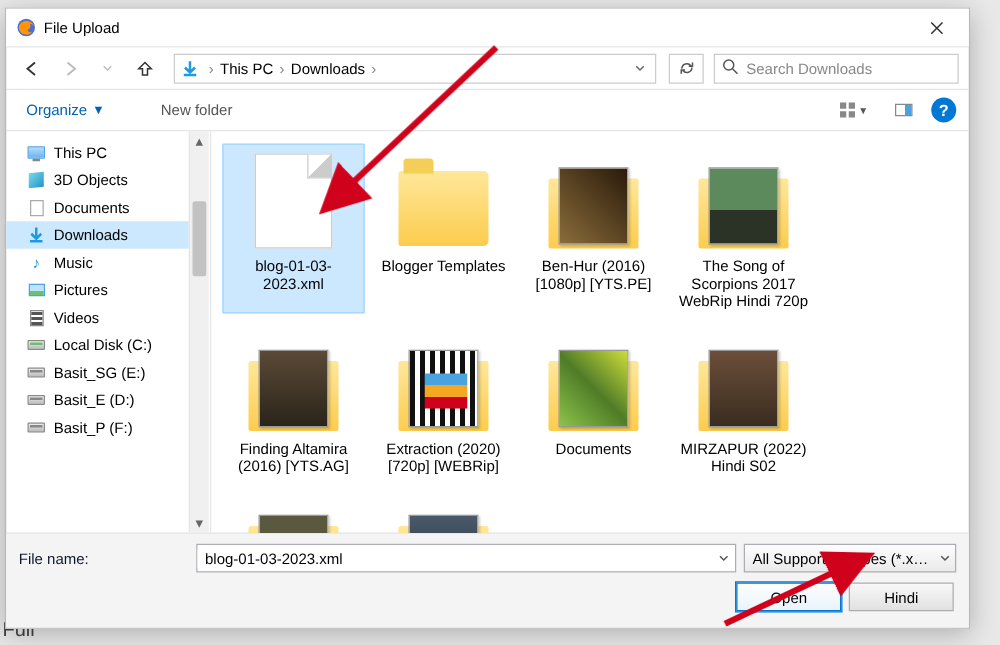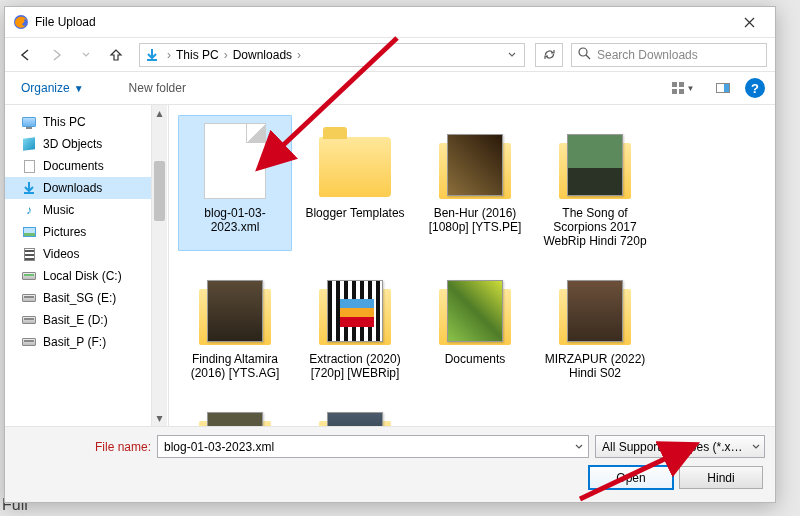--- a/index.html
+++ b/index.html
@@ -57,21 +57,21 @@
   .m2{background:linear-gradient(180deg,#5c8a5c 0 55%,#2a3326 55% 100%);}
   .m3{background:linear-gradient(#5a4a36,#2b241a);}
   .m5{background:repeating-linear-gradient(90deg,#111 0 4px,#fff 4px 8px);}
   .m5::after{content:"";position:absolute;left:12px;top:18px;width:34px;height:28px;background:linear-gradient(180deg,#4aa3df 0 33%,#f5a623 33% 66%,#d0021b 66% 100%);}
   .m6{background:linear-gradient(45deg,#8bc34a,#4f7c28,#cddc39);}
   .m7{background:linear-gradient(#6b4f3a,#3a2c1f);}
   .m8{background:linear-gradient(180deg,#5b5840 0 60%,#2c2c26 60% 100%);}
   .m9{background:linear-gradient(#4a5a6a,#1f2a34);}
   .bottom{height:76px;border-top:1px solid #e5e5e5;padding:8px 10px 10px;display:flex;flex-direction:column;gap:8px;background:#f4f4f4;}
   .file-row{display:flex;align-items:center;gap:6px;}
-  .file-row-label{width:136px;text-align:right;color:#b91c1c;}
+  .file-row-label{width:136px;color:#0f172a;}
   .file-name-combo{flex:1;height:23px;border:1px solid #abadb3;background:#fff;display:flex;align-items:center;}
   .file-name-input{flex:1;border:none;outline:none;padding:0 6px;font-size:12px;}
   .combo-caret{width:18px;text-align:center;color:#555;cursor:pointer;}
   .filter-combo{width:170px;height:23px;border:1px solid #abadb3;background:linear-gradient(#fdfdfd,#eaeaea);display:flex;align-items:center;padding:0 4px 0 6px;cursor:pointer;}
   .filter-text{flex:1;white-space:nowrap;overflow:hidden;text-overflow:ellipsis;}
   .btn-row{display:flex;justify-content:flex-end;gap:6px;padding-right:2px;}
   .btn{min-width:84px;height:23px;border:1px solid #adadad;background:linear-gradient(#f8f8f8,#e1e1e1);cursor:pointer;font-size:12px;display:flex;align-items:center;justify-content:center;}
   .btn.primary{border:1px solid #0078d4;outline:1px solid #0078d4;background:linear-gradient(#fdfdfd,#eaf4fc);}
   .arrow{position:absolute;pointer-events:none;}
   .arrow svg{overflow:visible;}

